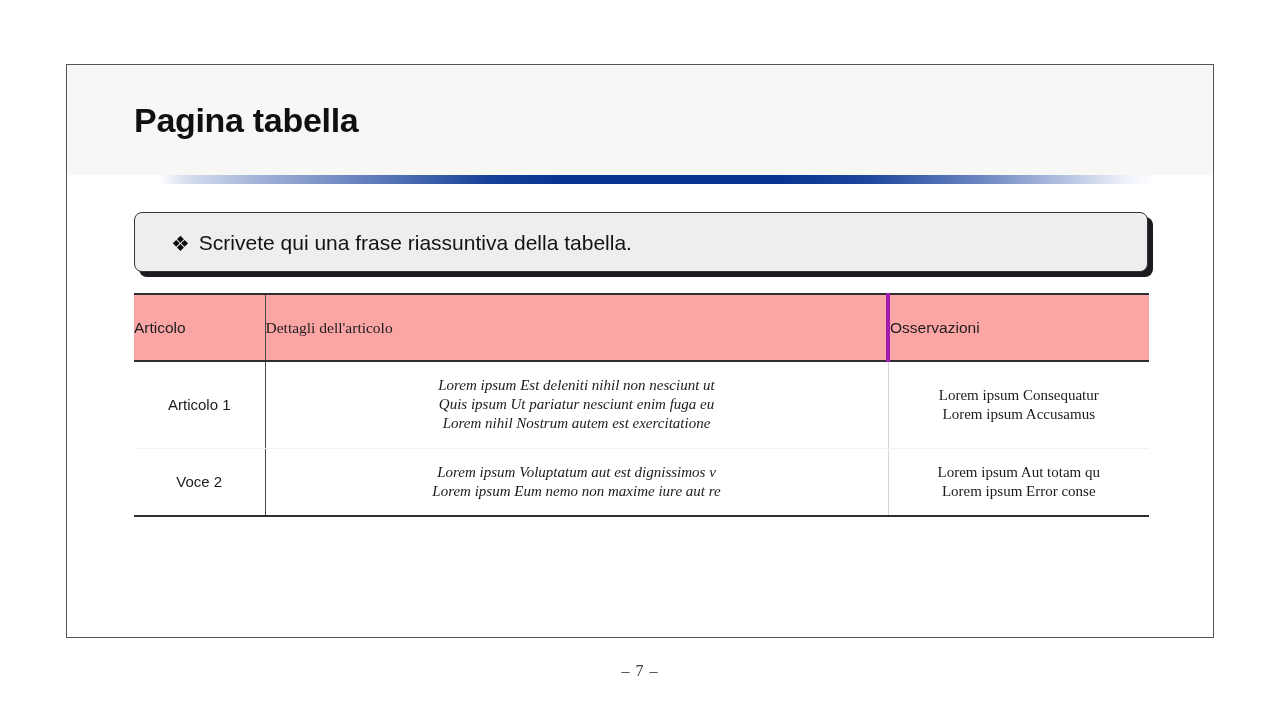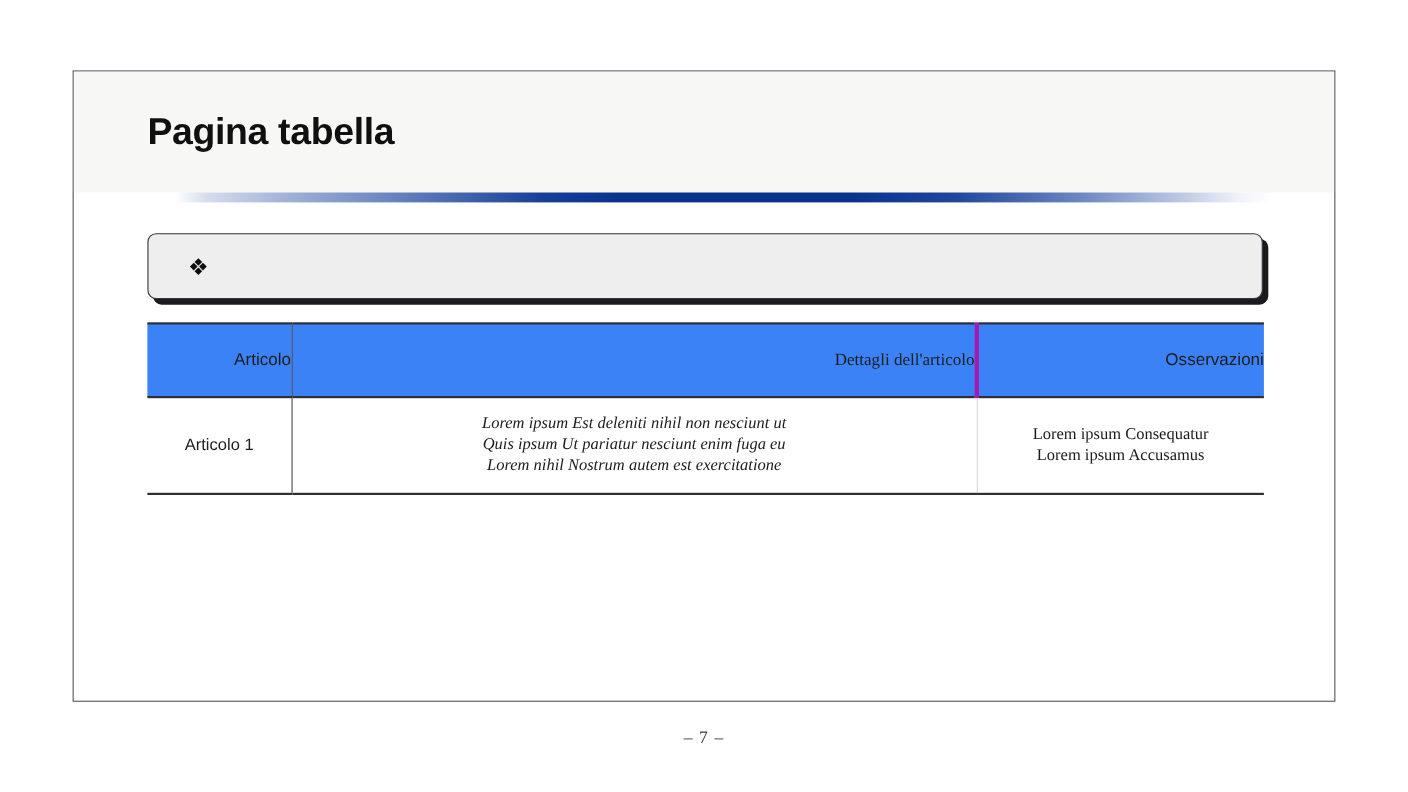--- a/index.html
+++ b/index.html
@@ -151,27 +151,27 @@
 
   table.data-table col.c-item    { width: 131px; }
   table.data-table col.c-details { width: 623px; }
   table.data-table col.c-notes   { width: 261px; }
 
   .data-table thead th {
     font-family: "Liberation Sans", sans-serif;
     font-weight: normal;
     font-size: 15.5px;
     color: #1d1d1d;
-    text-align: right;
+    text-align: left;
     padding: 0;
     height: 65px;
     vertical-align: middle;
     border-top: 2px solid #2e2e34;
     border-bottom: 2px solid #2e2e34;
-    background: #3b82f6;
+    background: #fca5a5;
   }
 
   .data-table thead th.col-item {
     border-right: 1px solid #49494f;
     border-bottom: 2px solid #2e2e34;
   }
   .data-table thead th.col-details {
     border-right: 4px solid #a21caf;
     font-family: Liberation Serif, serif;
   }
@@ -230,20 +230,21 @@
       <div class="slide-title">Pagina tabella</div>
     </div>
 
     <div class="accent-rule"></div>
 
     <div class="summary-wrap">
       <div class="summary-shadow"></div>
       <div class="summary-box">
         <div class="summary-inner">
           <span class="bullet-glyph">❖</span>
+          <span class="summary-text">Scrivete qui una frase riassuntiva della tabella.</span>
         </div>
       </div>
     </div>
 
     <div class="table-wrap">
       <table class="data-table">
         <colgroup>
           <col class="c-item">
           <col class="c-details">
           <col class="c-notes">
@@ -261,20 +262,31 @@
               <td class="col-details">
                 <span class="cell-line">Lorem ipsum Est deleniti nihil non nesciunt ut</span>
                 <span class="cell-line">Quis ipsum Ut pariatur nesciunt enim fuga eu</span>
                 <span class="cell-line">Lorem nihil Nostrum autem est exercitatione</span>
               </td>
               <td class="col-notes">
                 <span class="cell-line">Lorem ipsum Consequatur</span>
                 <span class="cell-line">Lorem ipsum Accusamus</span>
               </td>
             </tr>
+            <tr>
+              <td class="col-item">Voce 2</td>
+              <td class="col-details">
+                <span class="cell-line">Lorem ipsum Voluptatum aut est dignissimos v</span>
+                <span class="cell-line">Lorem ipsum Eum nemo non maxime iure aut re</span>
+              </td>
+              <td class="col-notes">
+                <span class="cell-line">Lorem ipsum Aut totam qu</span>
+                <span class="cell-line">Lorem ipsum Error conse</span>
+              </td>
+            </tr>
           </tbody>
       </table>
     </div>
 
   </div>
 
   <div class="page-footer">– 7 –</div>
 
 </div>
 

